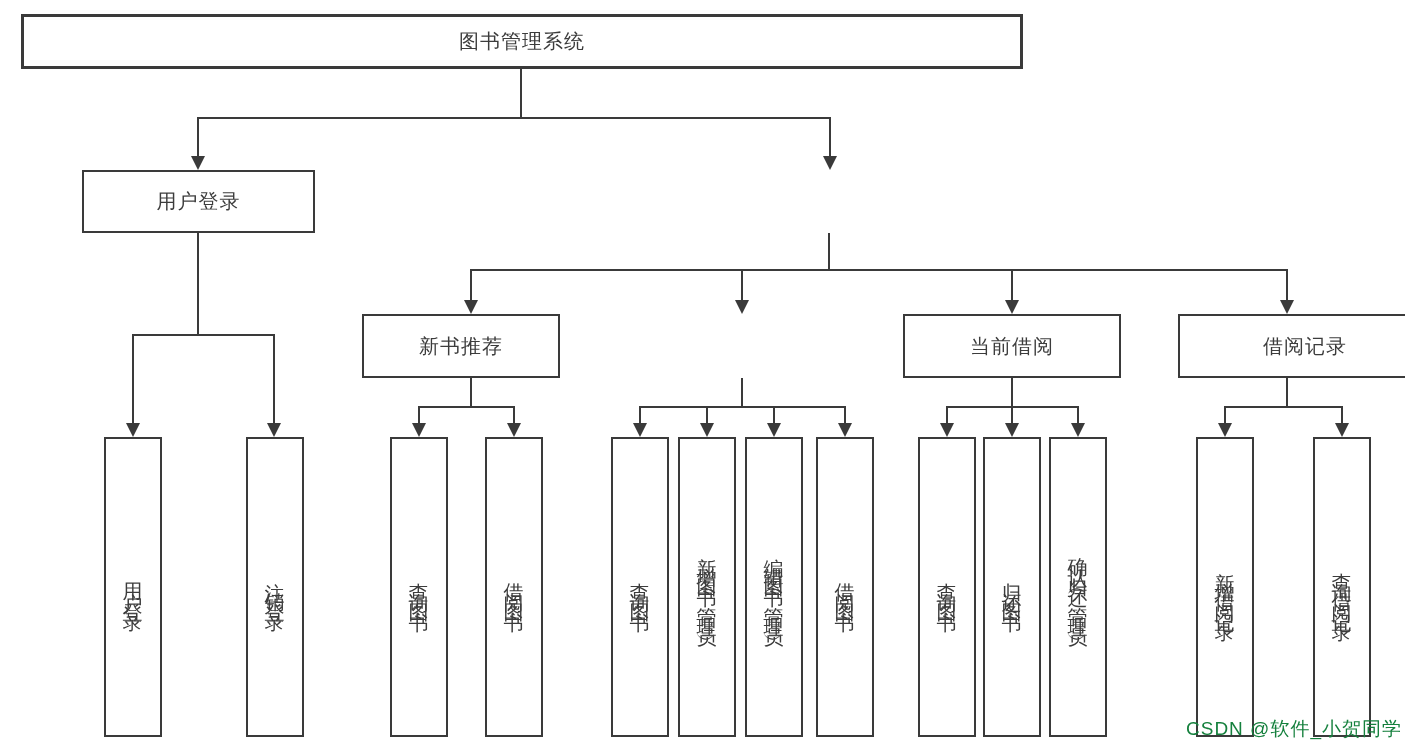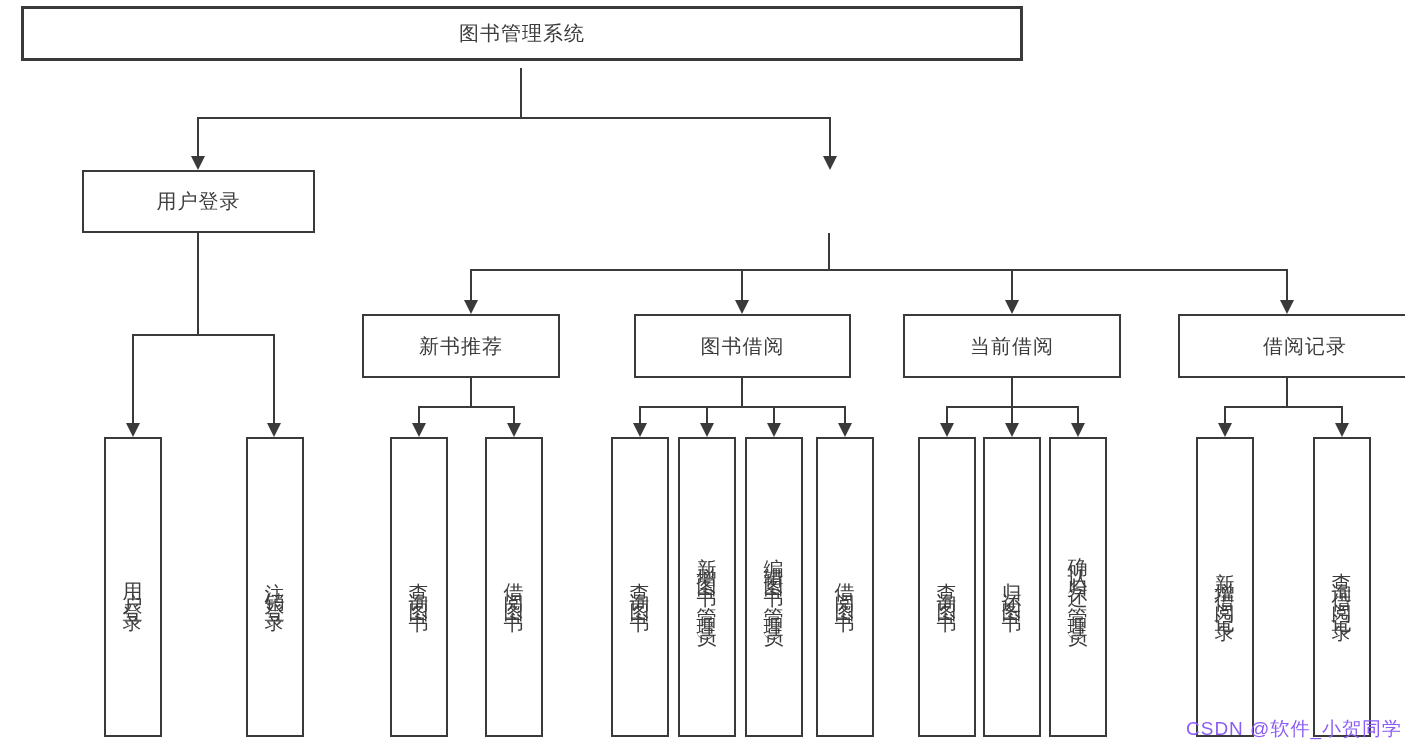--- a/index.html
+++ b/index.html
@@ -39,31 +39,31 @@
     content:"";position:absolute;left:6px;top:0;bottom:12px;width:2px;background:var(--line);
   }
   .arrow::after{
     content:"";position:absolute;left:0;bottom:0;width:0;height:0;
     border-left:7px solid transparent;border-right:7px solid transparent;
     border-top:14px solid var(--line);
   }
   .watermark{
     position:absolute;
     font-size:19px;
-    color:#8b5cf6;
+    color:#15803d;
     letter-spacing:1px;
     white-space:nowrap;
   }
 </style>
 </head>
 <body>
 
 <div id="canvas">
 
-  <div class="node root hbox" style="left:21px;top:6px;width:1002px;height:55px;">
+  <div class="node root hbox" style="left:21px;top:14px;width:1002px;height:55px;">
     <span>图书管理系统</span>
   </div>
 
   <div class="vline" style="left:520px;top:68px;height:50px;"></div>
   <div class="hline" style="left:197px;top:117px;width:634px;"></div>
   <div class="arrow" style="left:191px;top:117px;height:53px;"></div>
   <div class="arrow" style="left:823px;top:117px;height:53px;"></div>
 
   <div class="node hbox" style="left:82px;top:170px;width:233px;height:63px;">
     <span>用户登录</span>
@@ -76,23 +76,20 @@
 
   <div class="vline" style="left:828px;top:233px;height:38px;"></div>
   <div class="hline" style="left:471px;top:269px;width:817px;"></div>
   <div class="arrow" style="left:464px;top:269px;height:45px;"></div>
   <div class="arrow" style="left:735px;top:269px;height:45px;"></div>
   <div class="arrow" style="left:1005px;top:269px;height:45px;"></div>
   <div class="arrow" style="left:1280px;top:269px;height:45px;"></div>
 
   <div class="node hbox" style="left:362px;top:314px;width:198px;height:64px;">
     <span>新书推荐</span>
-  </div>
-  <div class="node hbox" style="left:634px;top:314px;width:217px;height:64px;">
-    <span>图书借阅</span>
   </div>
   <div class="node hbox" style="left:903px;top:314px;width:218px;height:64px;">
     <span>当前借阅</span>
   </div>
   <div class="node hbox" style="left:1178px;top:314px;width:254px;height:64px;">
     <span>借阅记录</span>
   </div>
 
   <div class="vline" style="left:470px;top:378px;height:30px;"></div>
   <div class="hline" style="left:419px;top:406px;width:96px;"></div>

